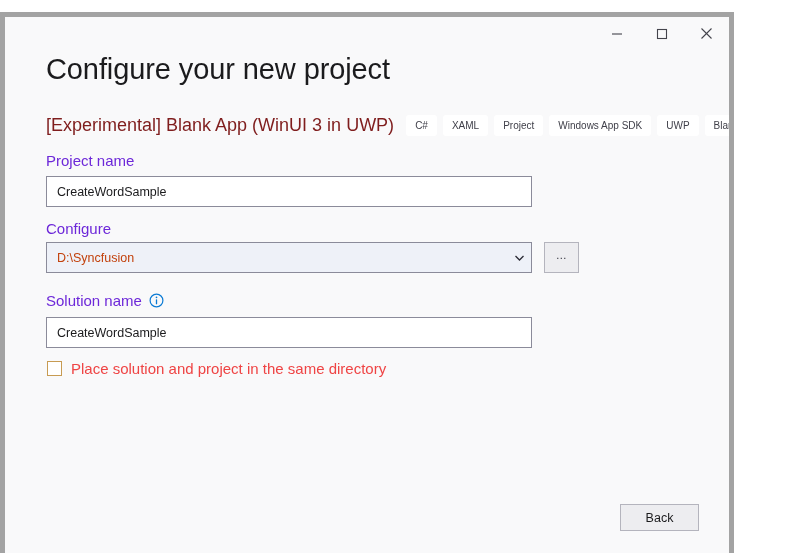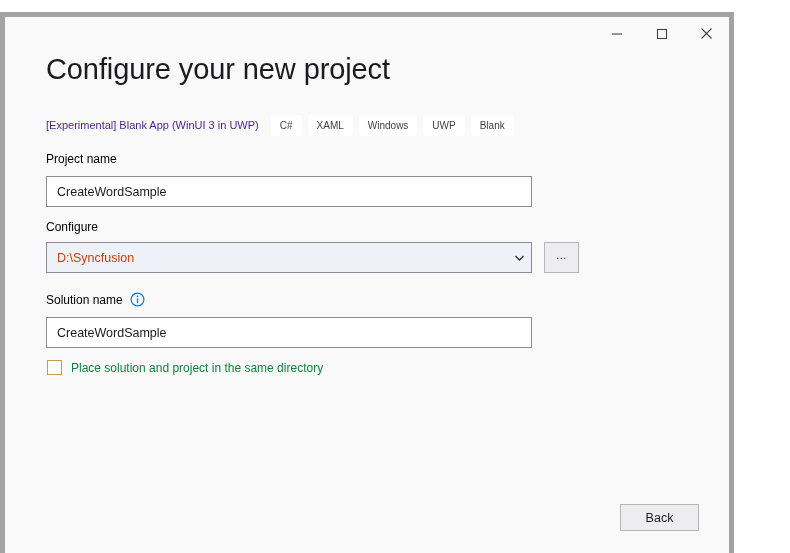--- a/index.html
+++ b/index.html
@@ -62,22 +62,22 @@
   .subtitle-row {
     position: absolute;
     left: 41px;
     top: 98px;
     right: 30px;
     display: flex;
     align-items: center;
     height: 20px;
   }
   .template-name {
-    font-size: 11px;
-    color: #4c1d95;
+    font-size: 18px;
+    color: #7f1d1d;
     white-space: nowrap;
   }
   .tag-list {
     display: flex;
     align-items: center;
     gap: 6px;
     margin-left: 12px;
   }
   .tag {
     background: #ffffff;
@@ -86,22 +86,22 @@
     font-size: 10px;
     line-height: 1;
     padding: 6px 9px 5px 9px;
     white-space: nowrap;
   }
 
   
   .field-label {
     position: absolute;
     left: 41px;
-    font-size: 12px;
-    color: #000000;
+    font-size: 15px;
+    color: #6d28d9;
     white-space: nowrap;
   }
   .label-project { top: 135px; }
   .label-location { top: 203px; }
   .label-solution {
     top: 275px;
     display: flex;
     align-items: center;
     gap: 7px;
   }
@@ -189,22 +189,22 @@
   }
   .checkbox-box {
     width: 15px;
     height: 15px;
     box-sizing: border-box;
     background: #ffffff;
     border: 1px solid #c79b52;
     flex: 0 0 auto;
   }
   .checkbox-label {
-    font-size: 12px;
-    color: #15803d;
+    font-size: 15px;
+    color: #ef4444;
     white-space: nowrap;
   }
 
   
   .footer {
     position: absolute;
     right: 30px;
     bottom: 29px;
     display: flex;
     align-items: center;
@@ -258,21 +258,22 @@
     </button>
   </div>
 
   <div class="page-title">Configure your new project</div>
 
   <div class="subtitle-row">
     <div class="template-name">[Experimental] Blank App (WinUI 3 in UWP)</div>
     <div class="tag-list">
       <span class="tag">C#</span>
       <span class="tag">XAML</span>
-      <span class="tag">Windows</span>
+      <span class="tag">Project</span>
+      <span class="tag">Windows App SDK</span>
       <span class="tag">UWP</span>
       <span class="tag">Blank</span>
     </div>
   </div>
 
   <div class="field-label label-project">Project name</div>
   <input class="text-input input-project" type="text" value="CreateWordSample" style="">
 
   <div class="field-label label-location">Configure</div>
   <div class="combo-wrap">

